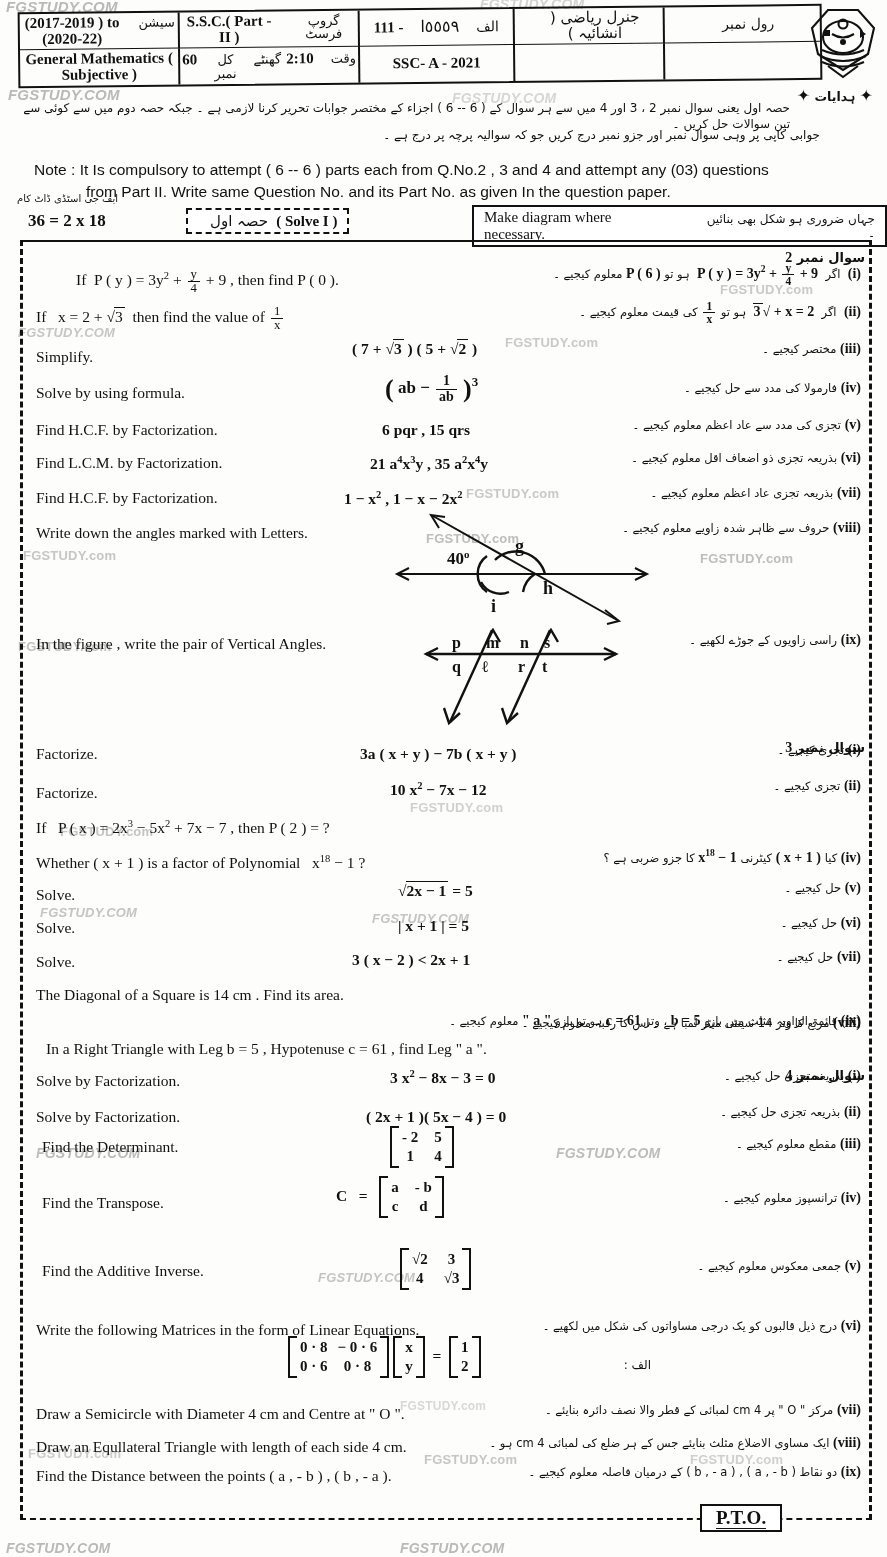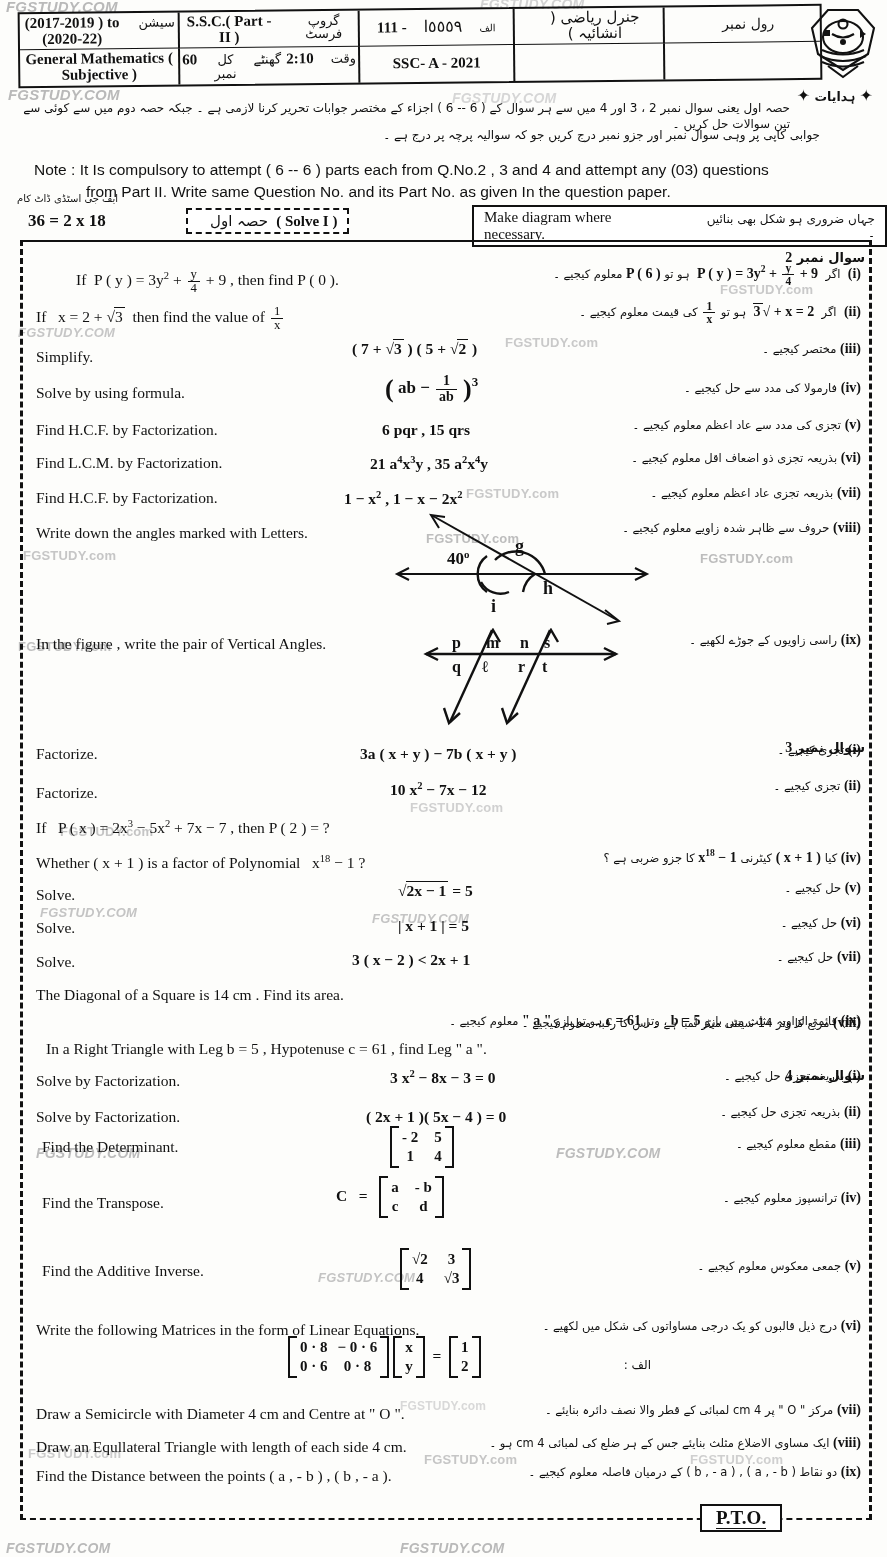--- a/index.html
+++ b/index.html
@@ -187,21 +187,21 @@
     <div>
       <span class="mix">
         <span>S.S.C.( Part - II )</span>
         <span class="urdu">گروپ فرسٹ</span>
       </span>
     </div>
     <div>
       <span class="mix">
         <span>111 -</span>
         <span class="urdu" style="font-size:16px;">٥٥٥٩ا</span>
-        <span class="urdu" style="font-size:10px;">الف</span>
+        <span class="urdu" style="font-size:14px;">الف</span>
       </span>
     </div>
     <div>
       <span class="urdu" style="font-size:15px;">جنرل ریاضی ( انشائیہ )</span>
     </div>
     <div>
       <span class="urdu" style="font-size:14px;">رول نمبر</span>
     </div>
 
     <div>

